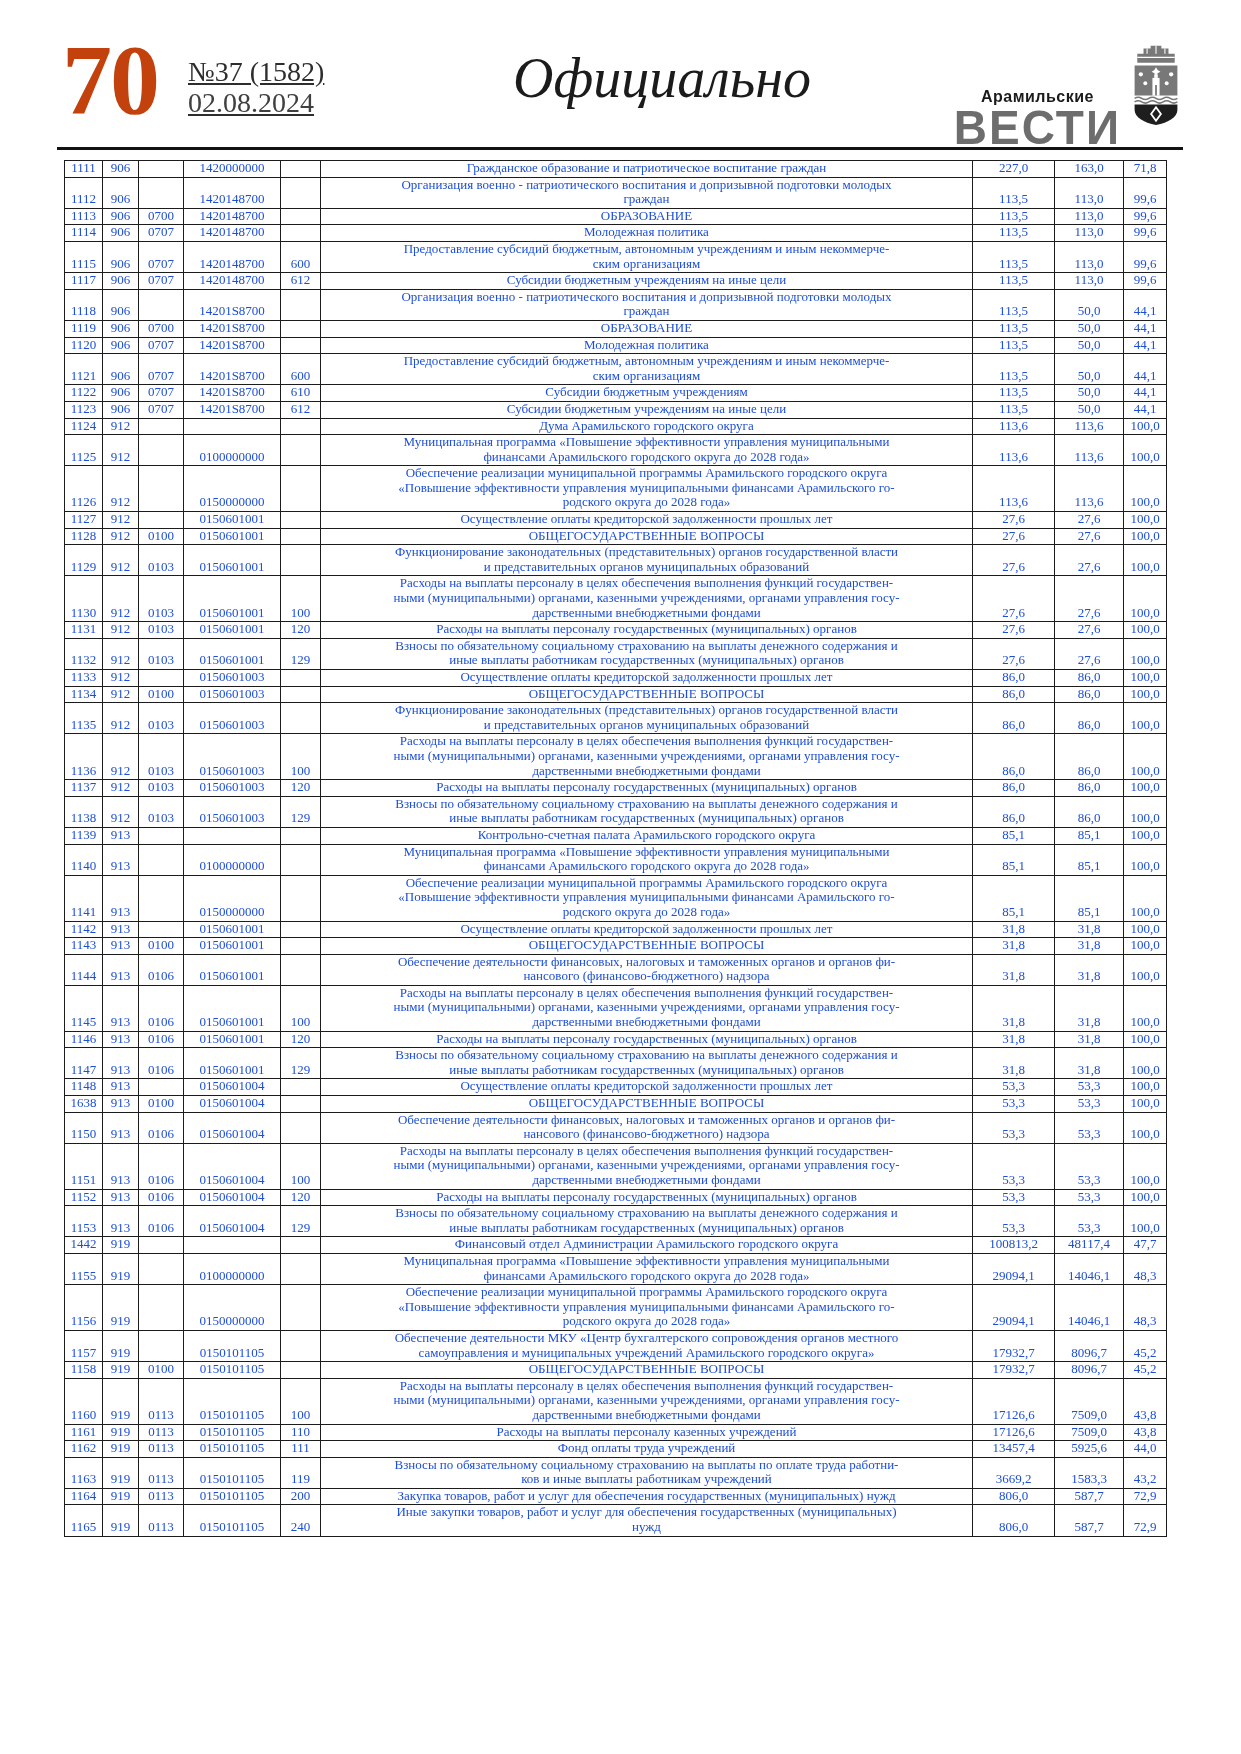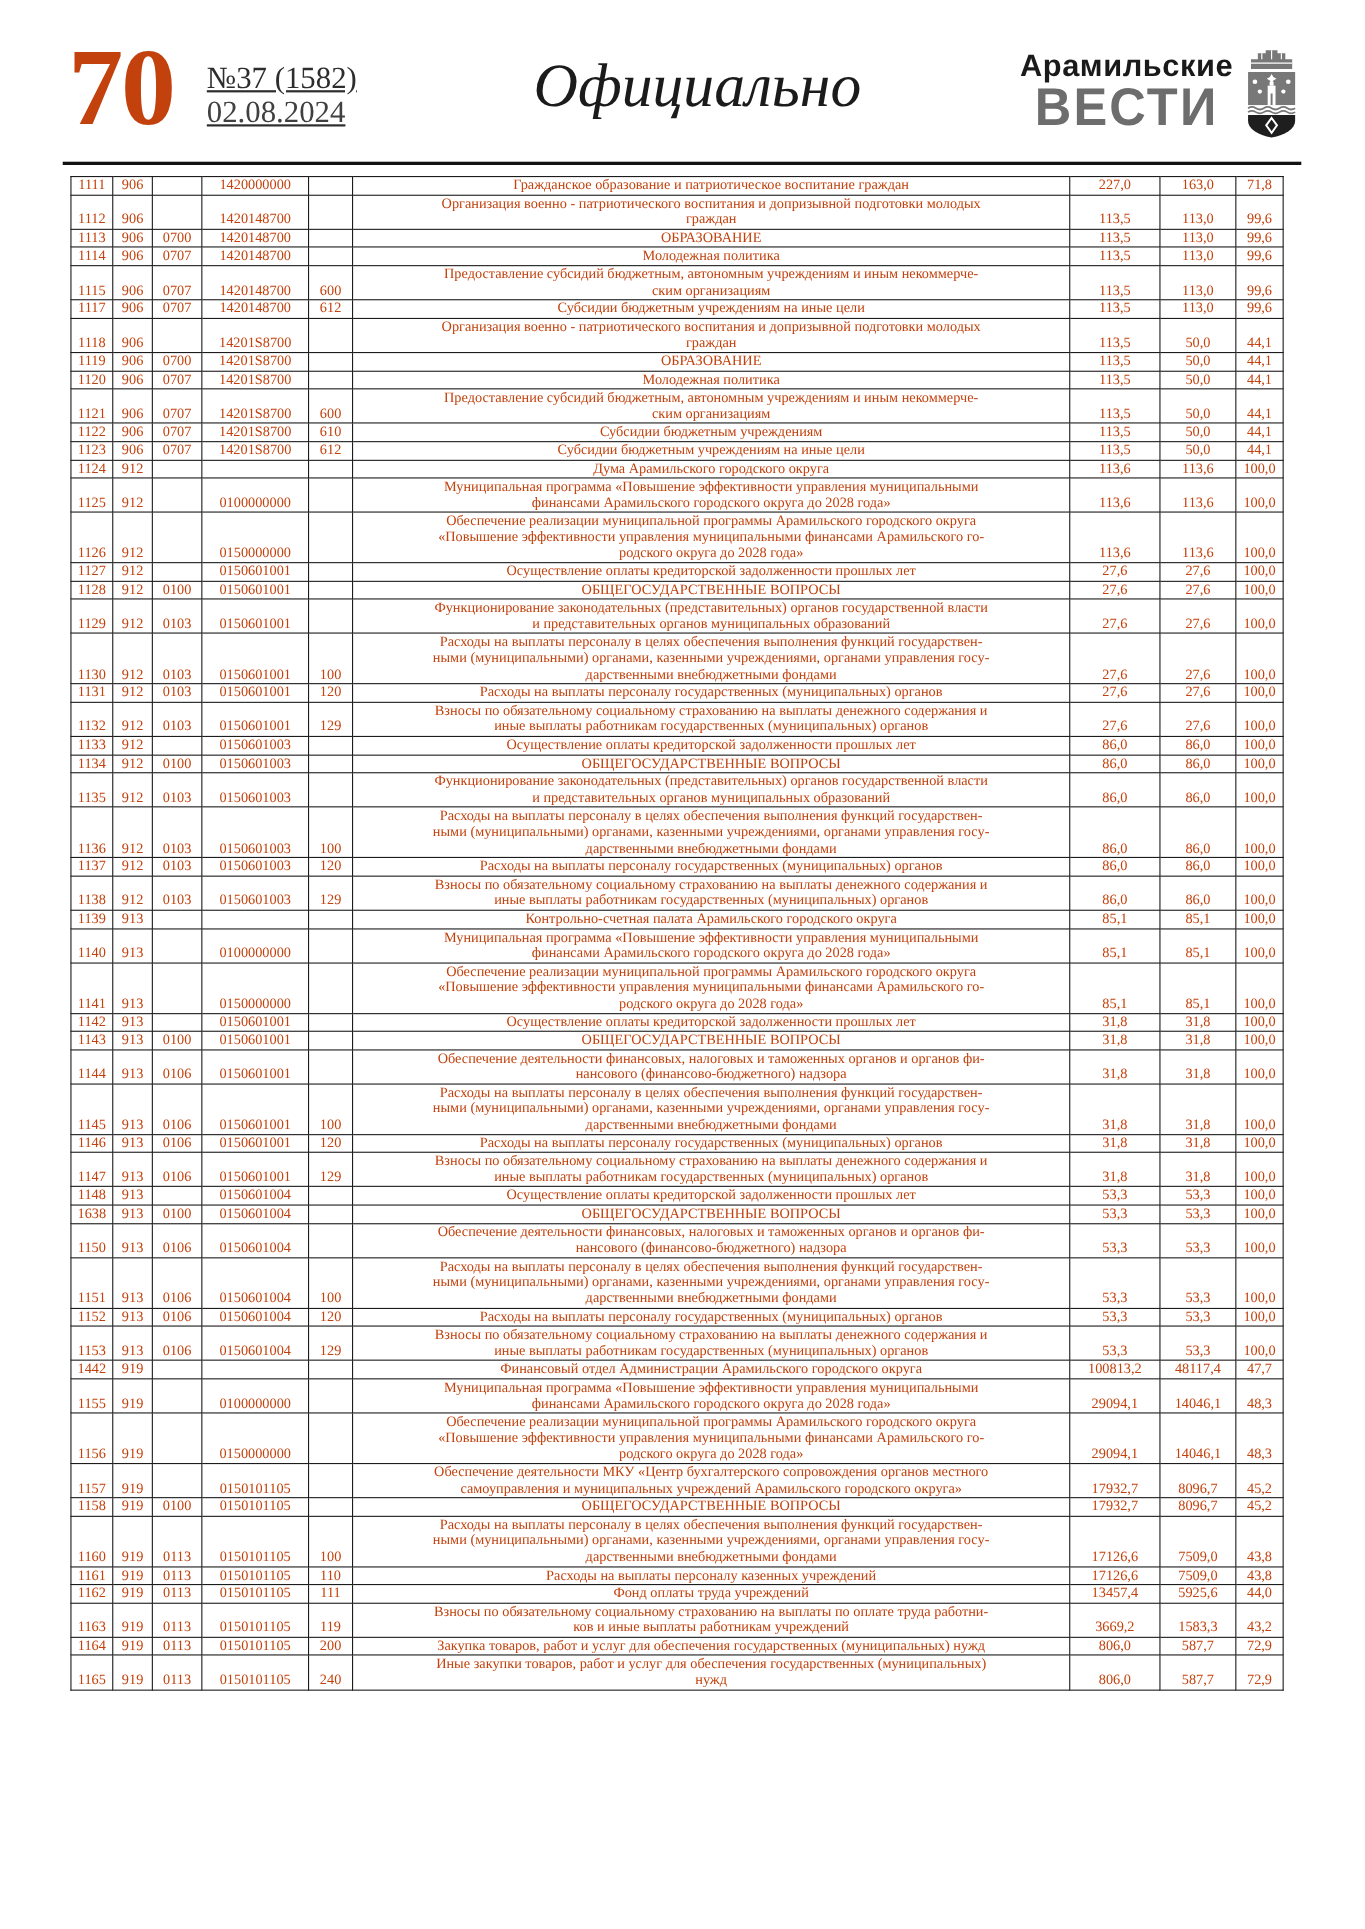--- a/index.html
+++ b/index.html
@@ -14,47 +14,47 @@
     position:absolute;left:62px;top:36px;
     font-size:100px;line-height:88px;font-weight:bold;
     letter-spacing:-2px;color:#c2410c;
   }
   .issue-block{
     position:absolute;left:188px;top:56px;
     font-size:28px;line-height:31px;color:#2d2d2d;text-decoration:underline;
   }
   .issue-block .date{color:#404040;}
   .section-title{
-    position:absolute;left:404px;top:48px;width:460px;
+    position:absolute;left:432px;top:48px;width:460px;
     text-align:center;
     font-style:italic;font-size:56px;line-height:60px;color:#1b1b1b;
   }
   .logo{
     position:absolute;right:58px;top:44px;
     display:flex;align-items:flex-start;gap:8px;
     font-family:"Liberation Sans",sans-serif;
   }
   .logo-text{text-align:center;}
   .logo-line1{
-    font-size:28px;font-weight:bold;color:#1a1a1a;letter-spacing:.5px;
+    font-size:16px;font-weight:bold;color:#1a1a1a;letter-spacing:.5px;margin-top:44px;
   }
   .logo-line2{
     font-size:46px;line-height:42px;font-weight:bold;color:#6d6d6d;
     letter-spacing:2px;transform:scaleY(1.05);
   }
   .emblem{display:block;}
   .header-rule{
     position:absolute;left:57px;top:147px;width:1126px;height:3px;
     background:#121212;
   }
   
   table.budget{
     position:absolute;left:64px;top:160px;width:886px;
     border-collapse:collapse;table-layout:fixed;
-    font-size:13px;line-height:14.6px;color:#c2410c;
+    font-size:13px;line-height:14.6px;color:#1d4ed8;
   }
   table.budget td{
     border:1.5px solid #1c1c1c;
     vertical-align:bottom;text-align:center;
     padding:0 2px 1px 2px;
     overflow:hidden;
   }
   table.budget td.name{white-space:pre-line;padding:0 4px 1px 4px;}
 </style>
 </head>

